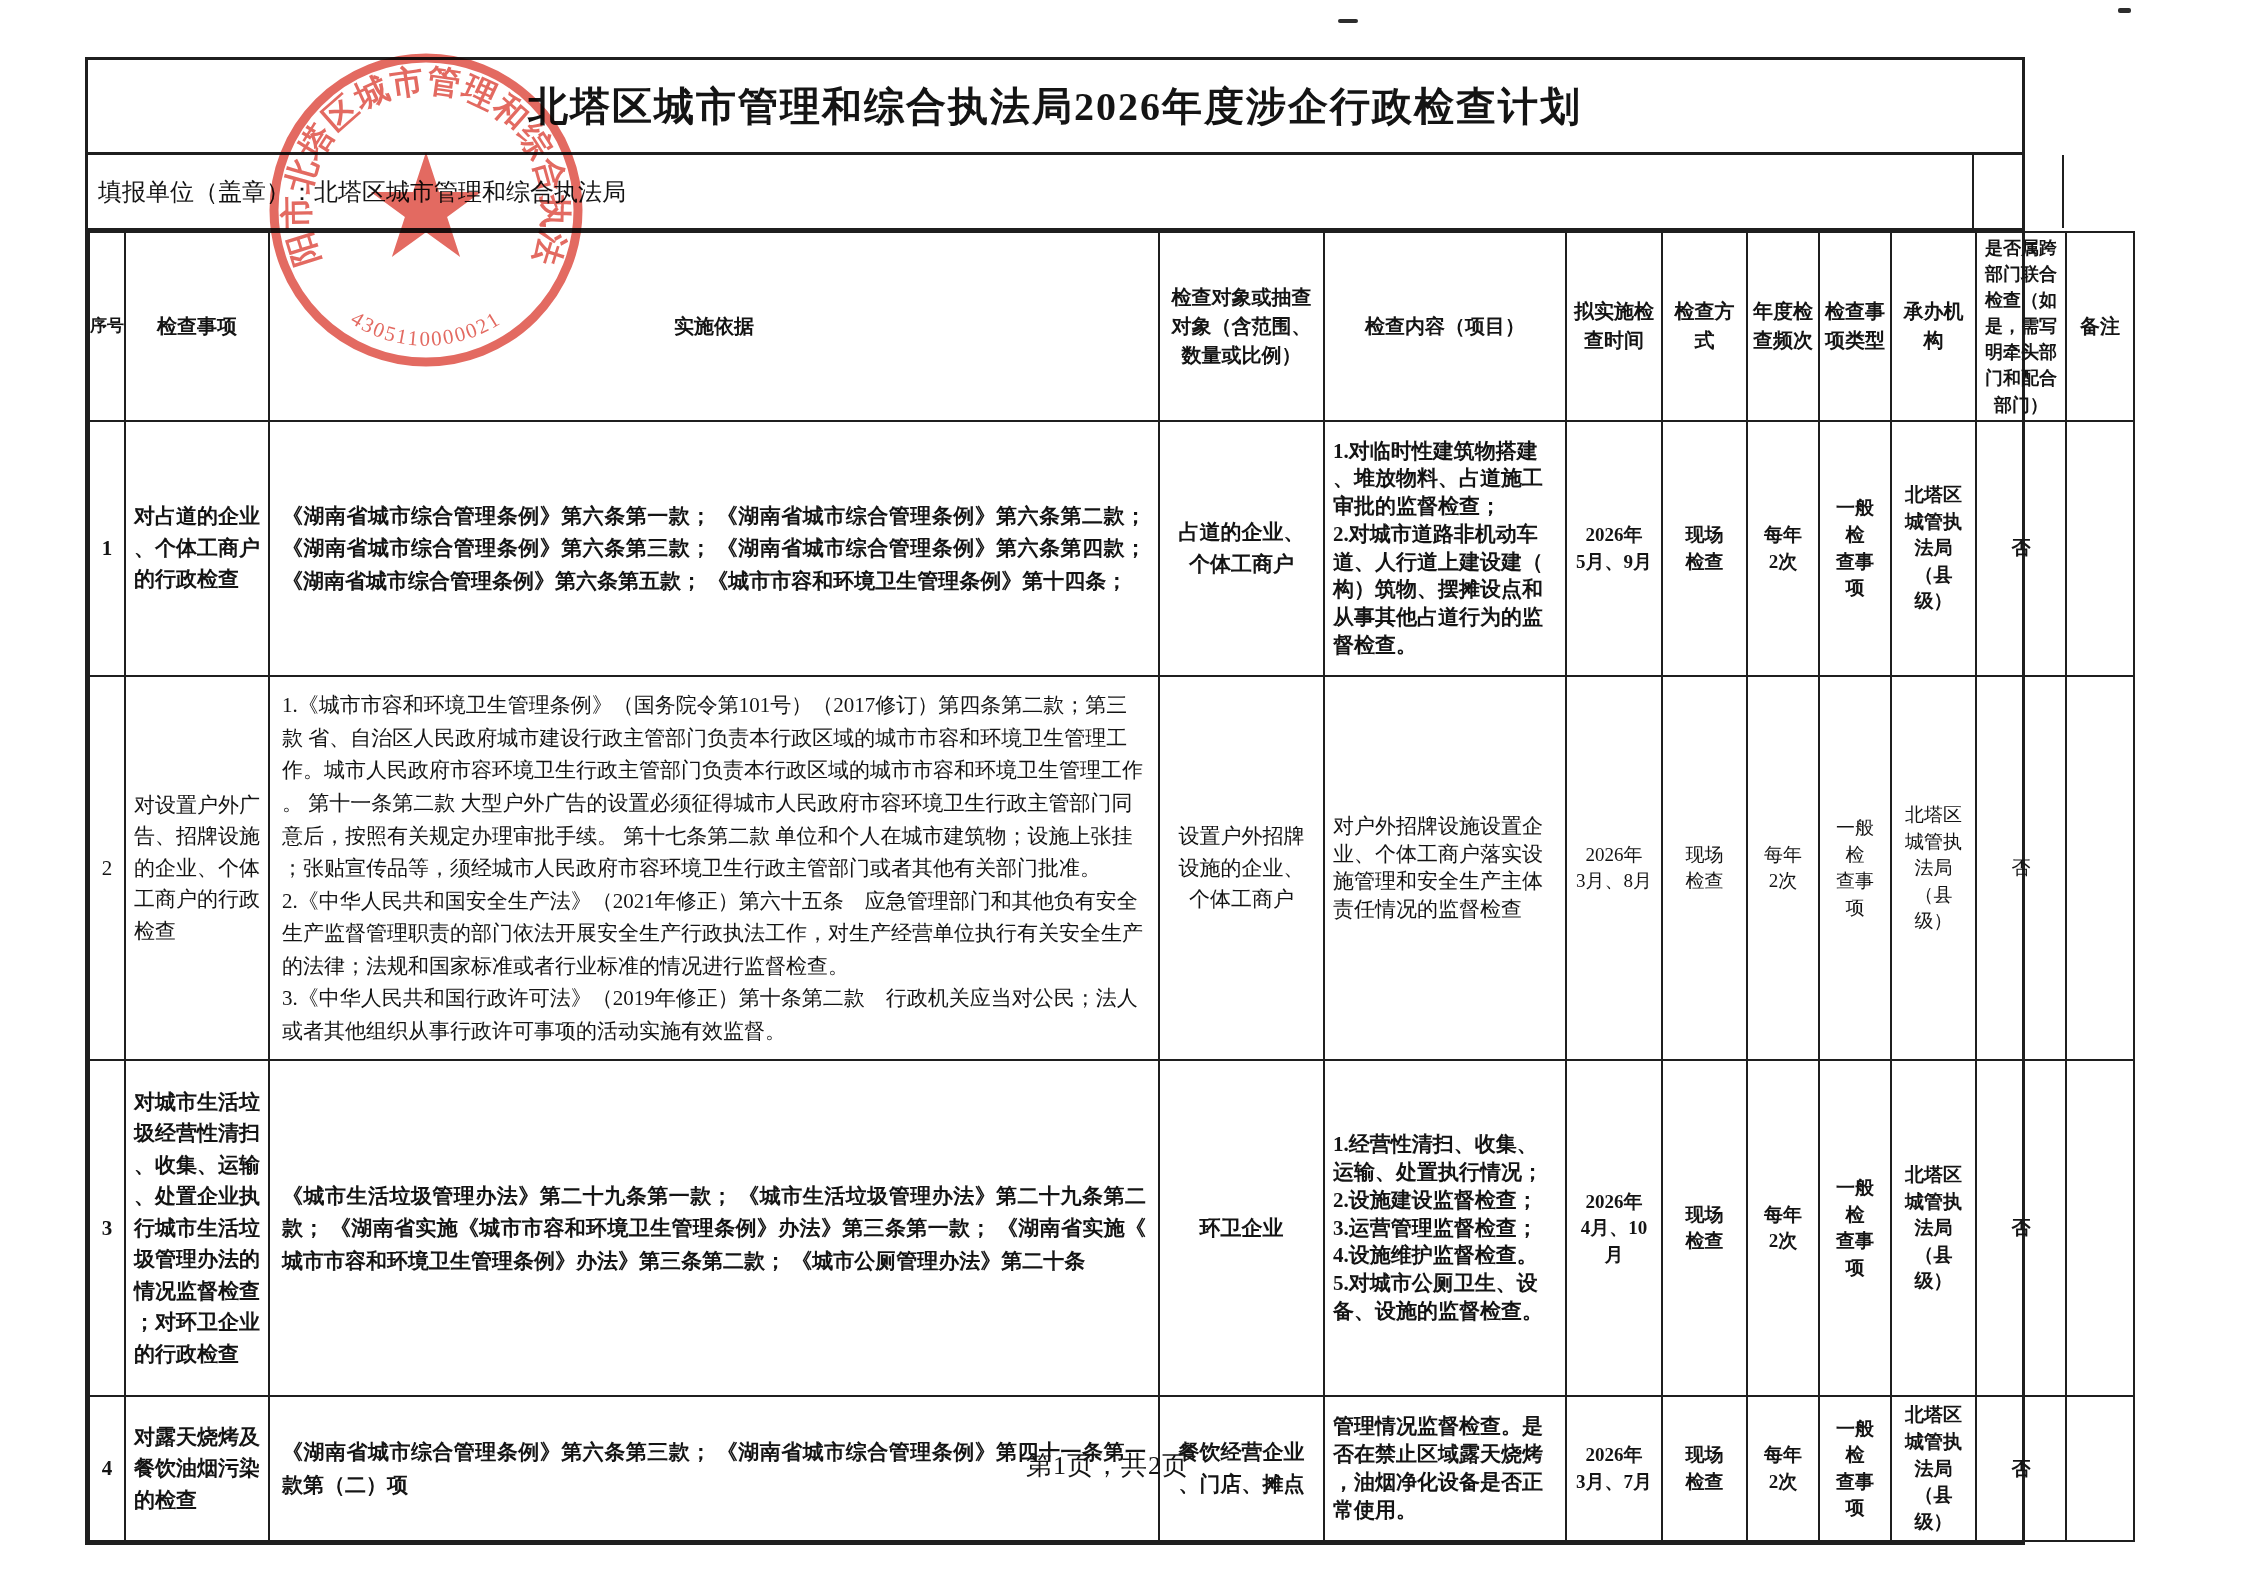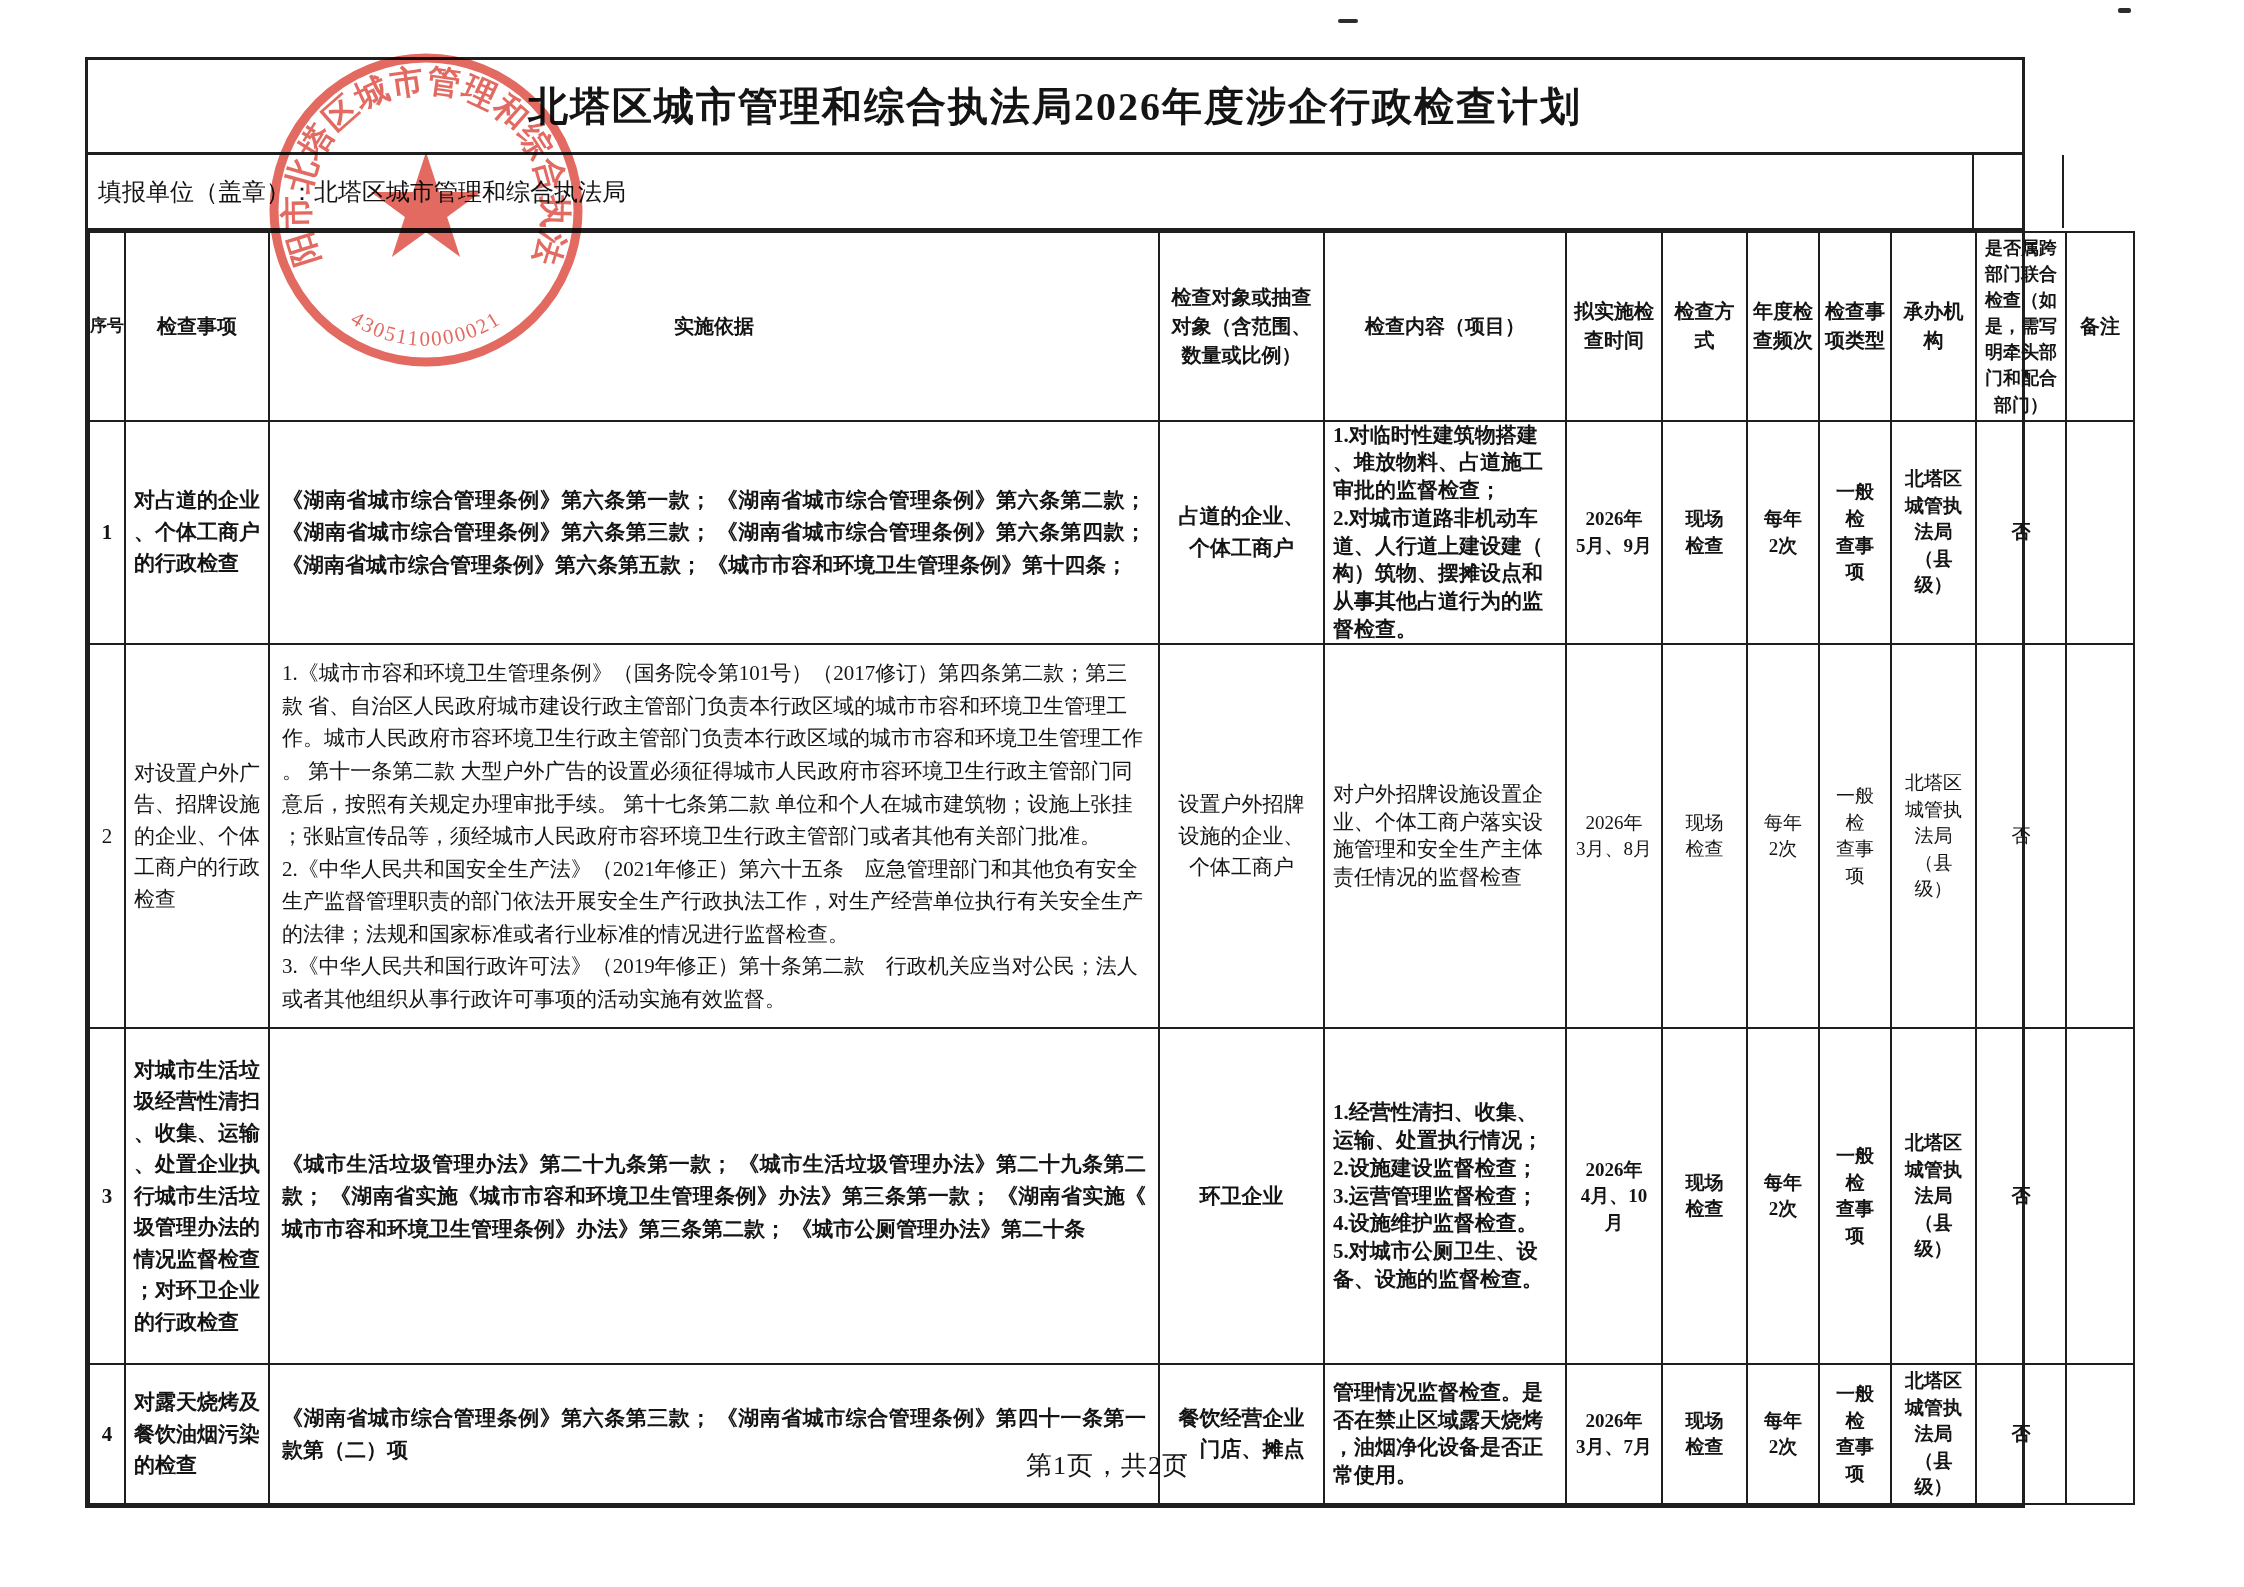--- a/index.html
+++ b/index.html
@@ -62,21 +62,21 @@
     font-size:21px;line-height:1.5;font-weight:bold;
     padding:6px 10px;
   }
   tr.light td{font-weight:normal;}
   .c{text-align:center;}
   .l{text-align:left;}
   .j{text-align:justify;}
   .pre{white-space:pre-line;}
   td.item{padding:4px 8px;}
   td.basis{padding:8px 12px;line-height:1.55;}
-  td.content{padding:0 8px;line-height:1.32;}
+  td.content{padding:16px 8px;line-height:1.32;}
   td.small{font-size:19px;line-height:1.4;padding:2px 8px;}
   
   .seal{
     position:absolute;left:256px;top:40px;width:340px;height:340px;
     opacity:.83;mix-blend-mode:multiply;pointer-events:none;
   }
   .seal .ring{fill:none;stroke:var(--seal);stroke-width:9px;}
   .seal .glyph{fill:var(--seal);}
   .seal text{fill:var(--seal);font-family:"Liberation Serif","DejaVu Serif",serif;font-weight:bold;}
   .seal .ring-text{font-size:33px;letter-spacing:1px;}

